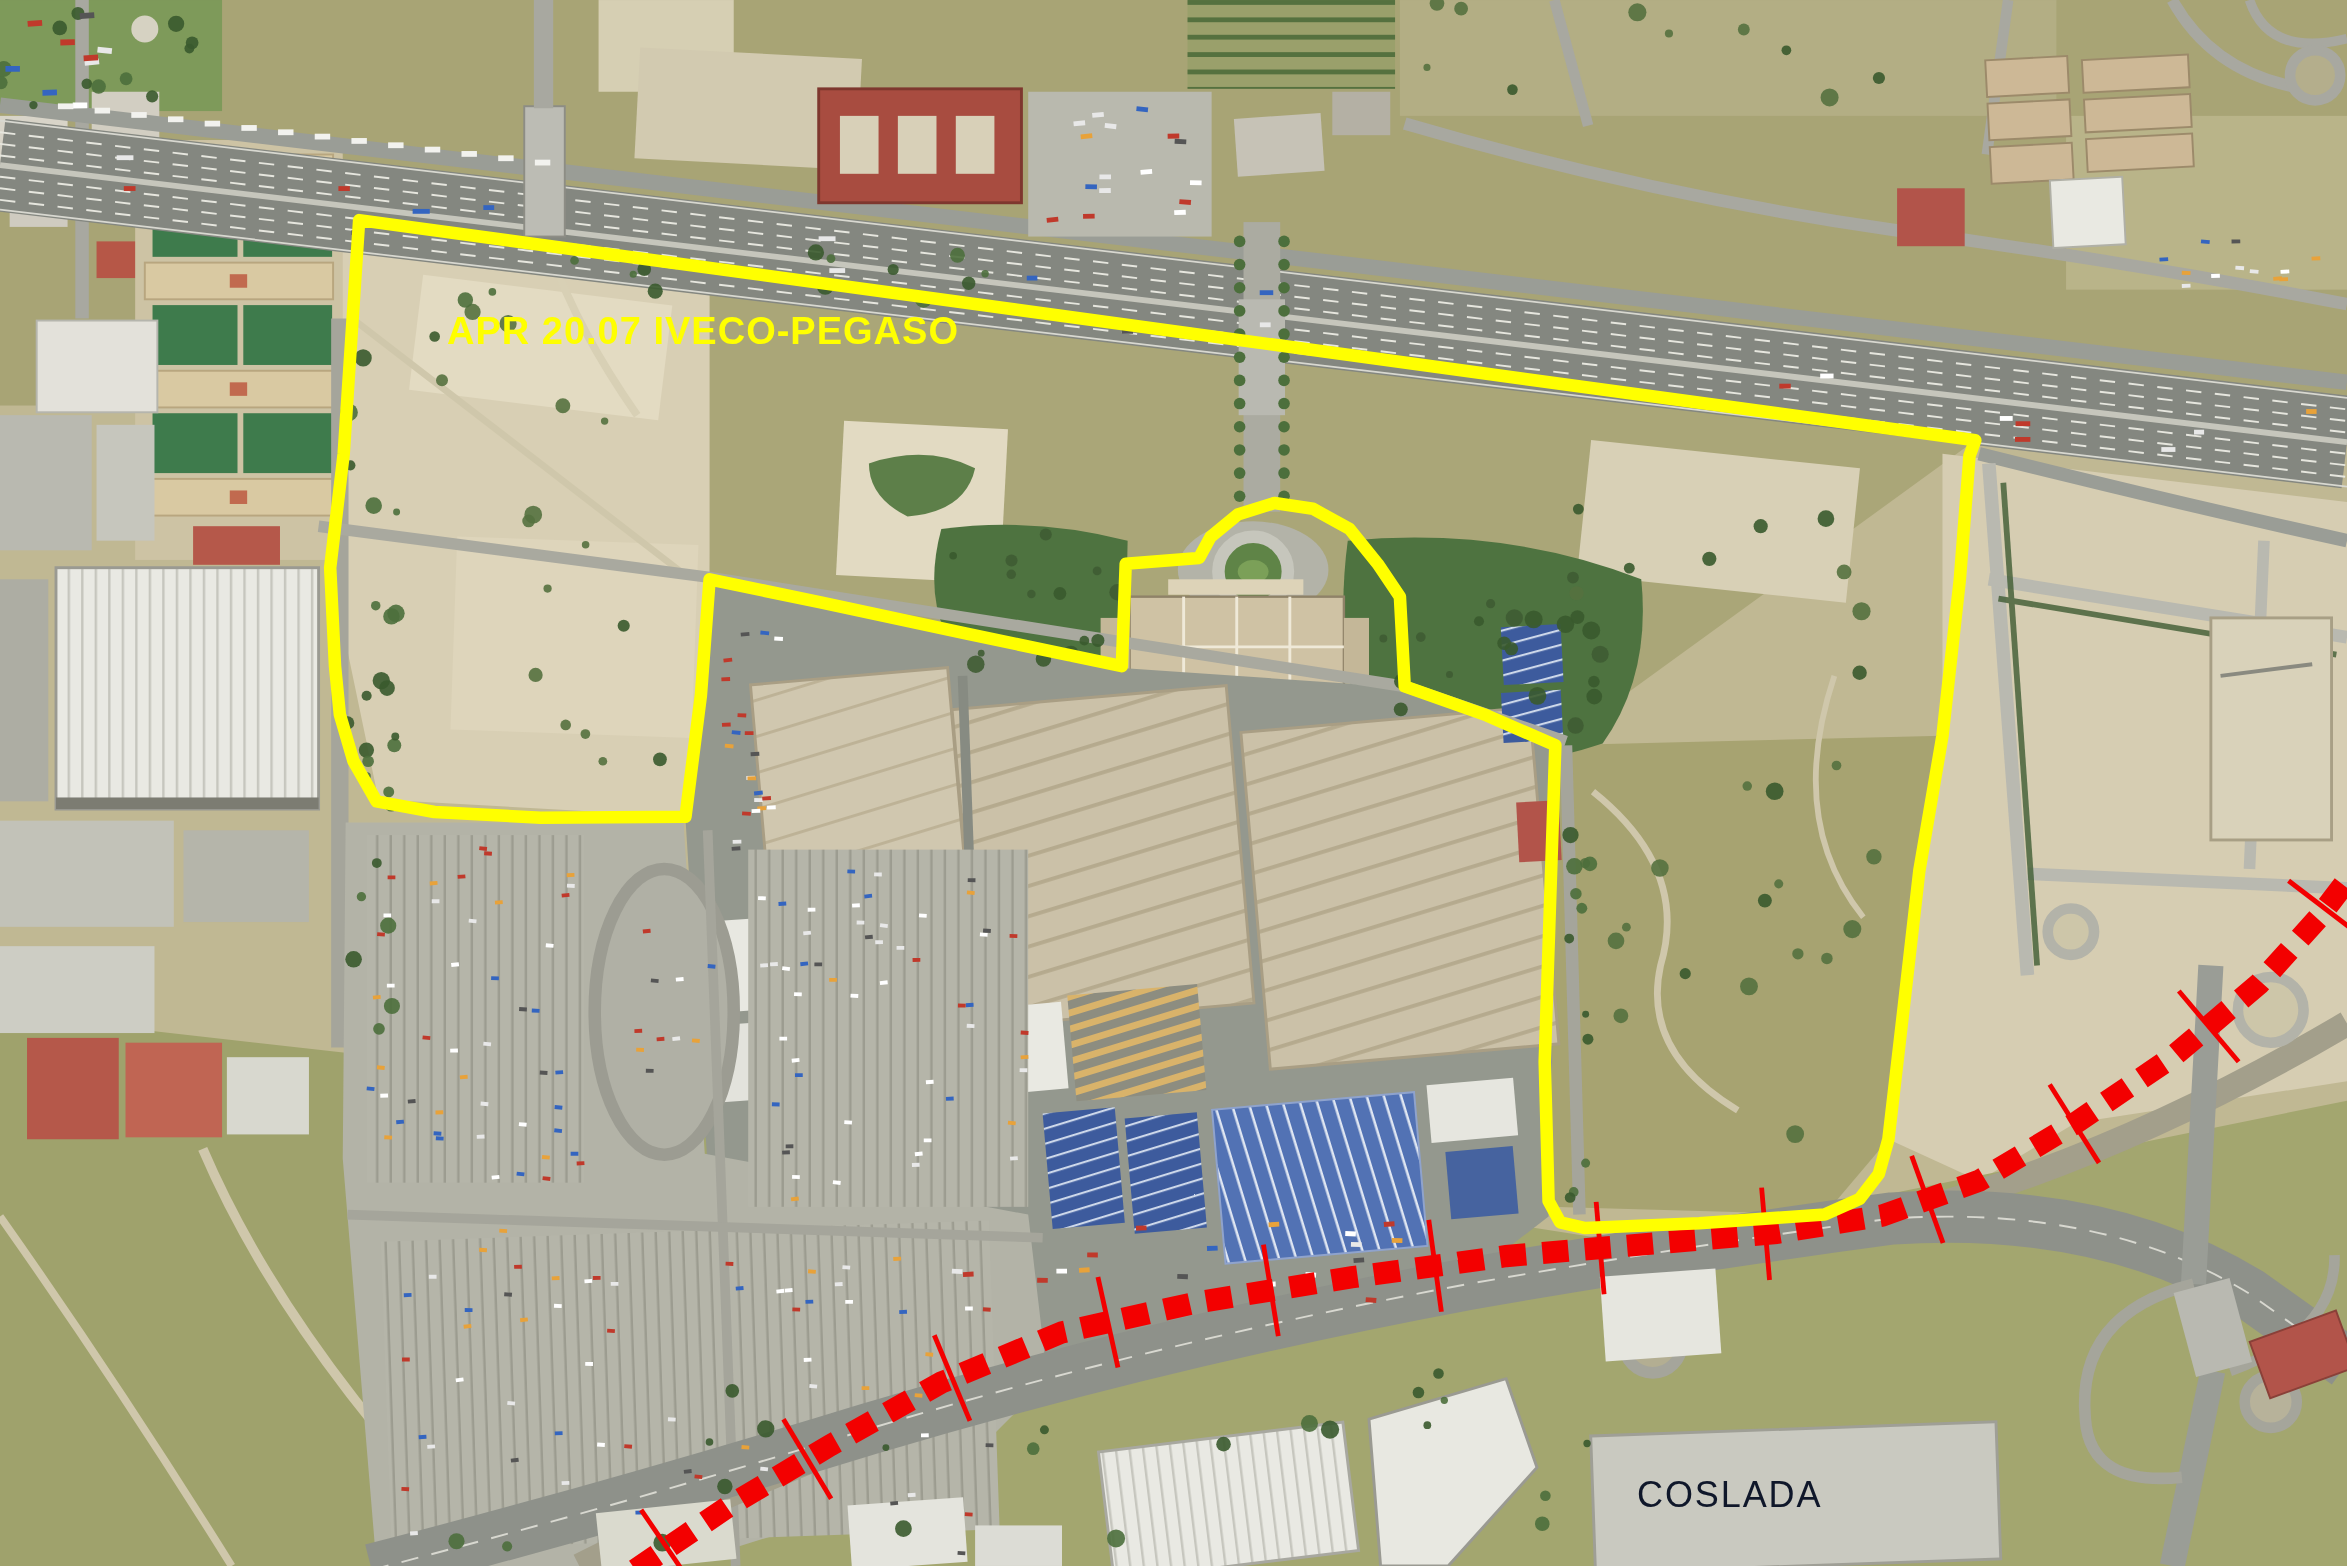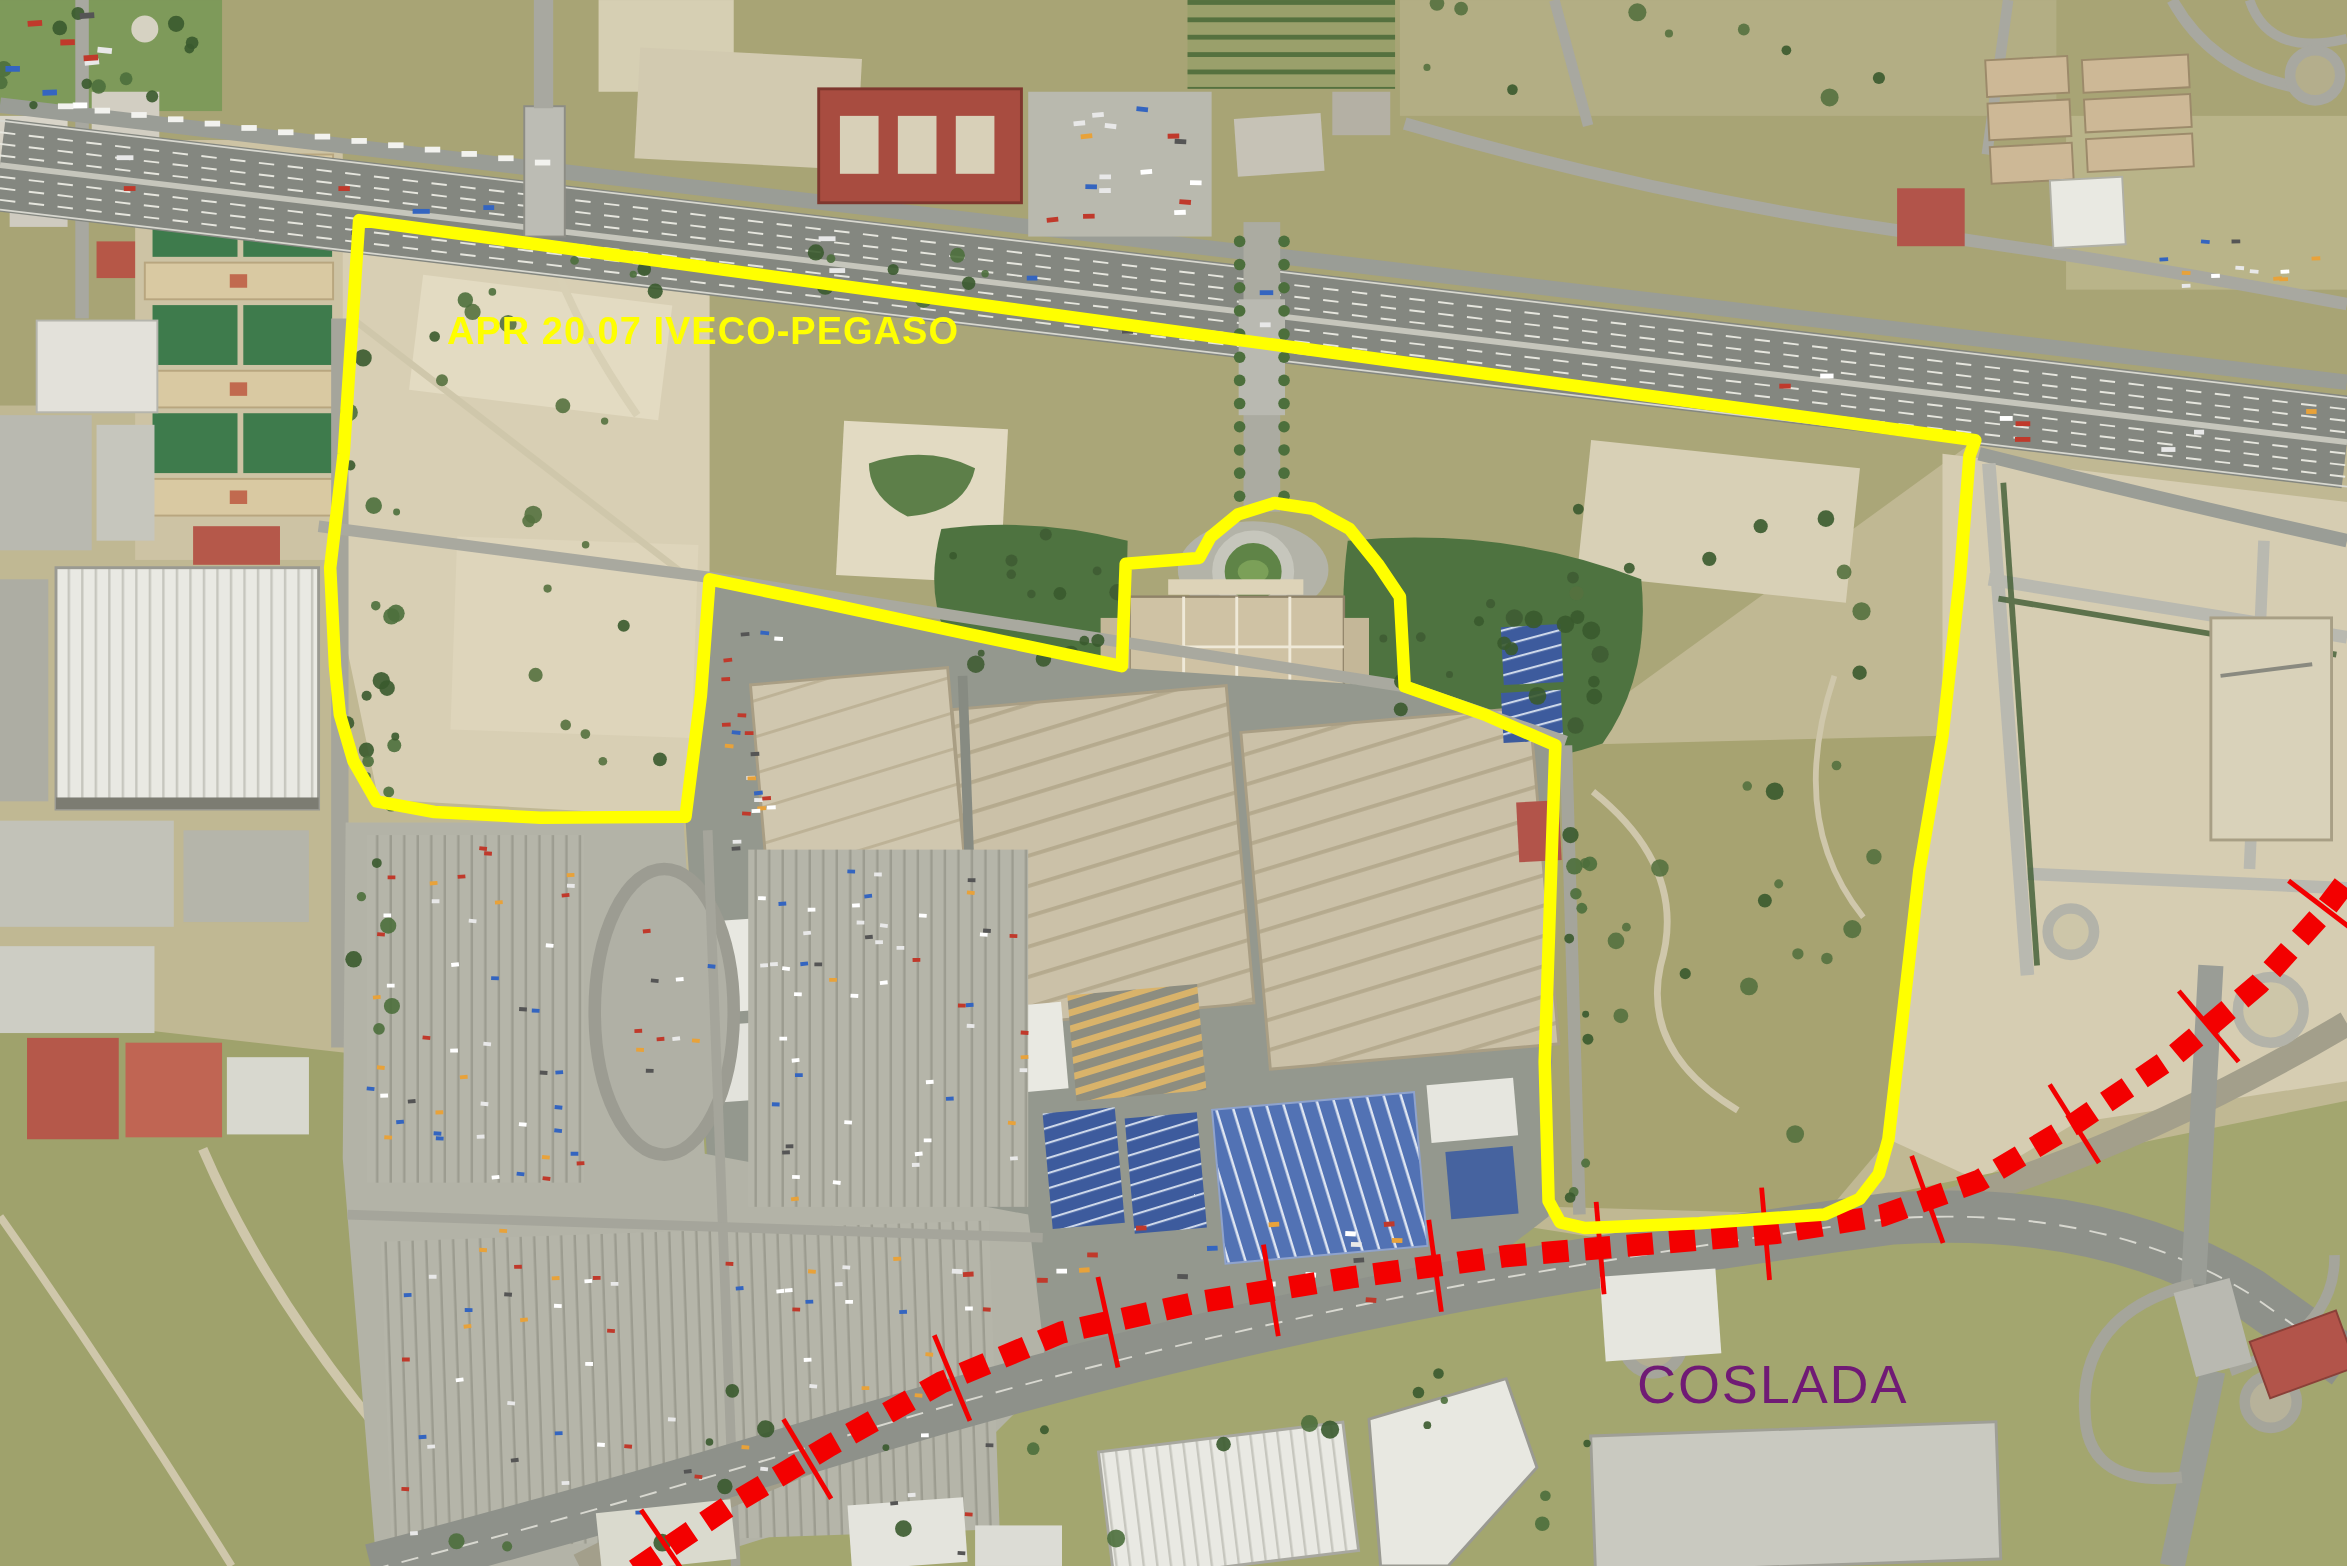--- a/index.html
+++ b/index.html
@@ -765,16 +765,16 @@
         <line x1="1980.087188013784" y1="1197.1529148373427" x2="2012.604706517466" y2="1287.4779445376573" stroke="#f30000" stroke-width="5"></line>
         <line x1="2123.0523703557114" y1="1123.203328797346" x2="2174.1282937067886" y2="1204.488321593279" stroke="#f30000" stroke-width="5"></line>
         <line x1="2256.7941749684337" y1="1026.4378040903205" x2="2318.7321922190663" y2="1099.7841197378045" stroke="#f30000" stroke-width="5"></line>
         <line x1="2370.4721962152034" y1="912.2098640621314" x2="2446.7299522222966" y2="970.5258537113061" stroke="#f30000" stroke-width="5"></line>
       </g>
       <path d="M658,1626 L755,1560 L860,1497 L975,1432 L1100,1380 L1240,1349 L1400,1323 L1560,1301 L1700,1289 L1840,1277 L1950,1259 L2050,1223 L2150,1163 L2250,1095 L2340,1019 L2402,950 L2428,916" fill="none" stroke="#f30000" stroke-width="23" stroke-dasharray="27 17"></path>
       <polygon points="372,228 2046,456 2040,472 2030,600 2012,762 1988,902 1972,1042 1956,1180 1946,1216 1926,1242 1890,1258 1760,1267 1642,1272 1616,1266 1604,1244 1600,1100 1611,772 1540,741 1455,711 1450,618 1427,584 1398,548 1360,527 1320,521 1282,533 1254,556 1242,578 1166,584 1162,690 1000,656 850,624 735,600 726,720 710,846 560,847 450,841 390,830 366,788 352,740 347,690 342,588 356,470" fill="none" stroke="#ffff00" stroke-width="13" stroke-linejoin="round" stroke-linecap="round"></polygon>
     </svg>
 
 <div id="apr-label" class="map-label" style="left: 447px; top: 312px; color: rgb(255, 255, 0); font-size: 38px;">APR 20.07 IVECO-PEGASO</div>
-<div id="city-label" class="map-label" style="left: 1637px; top: 1357px; color: #701a75; font-size: 54px;">COSLADA</div>
+<div id="city-label" class="map-label" style="left: 1637px; top: 1477px; color: #0f172a; font-size: 36px;">COSLADA</div>
 
 </div>
 
 
 </body></html>

